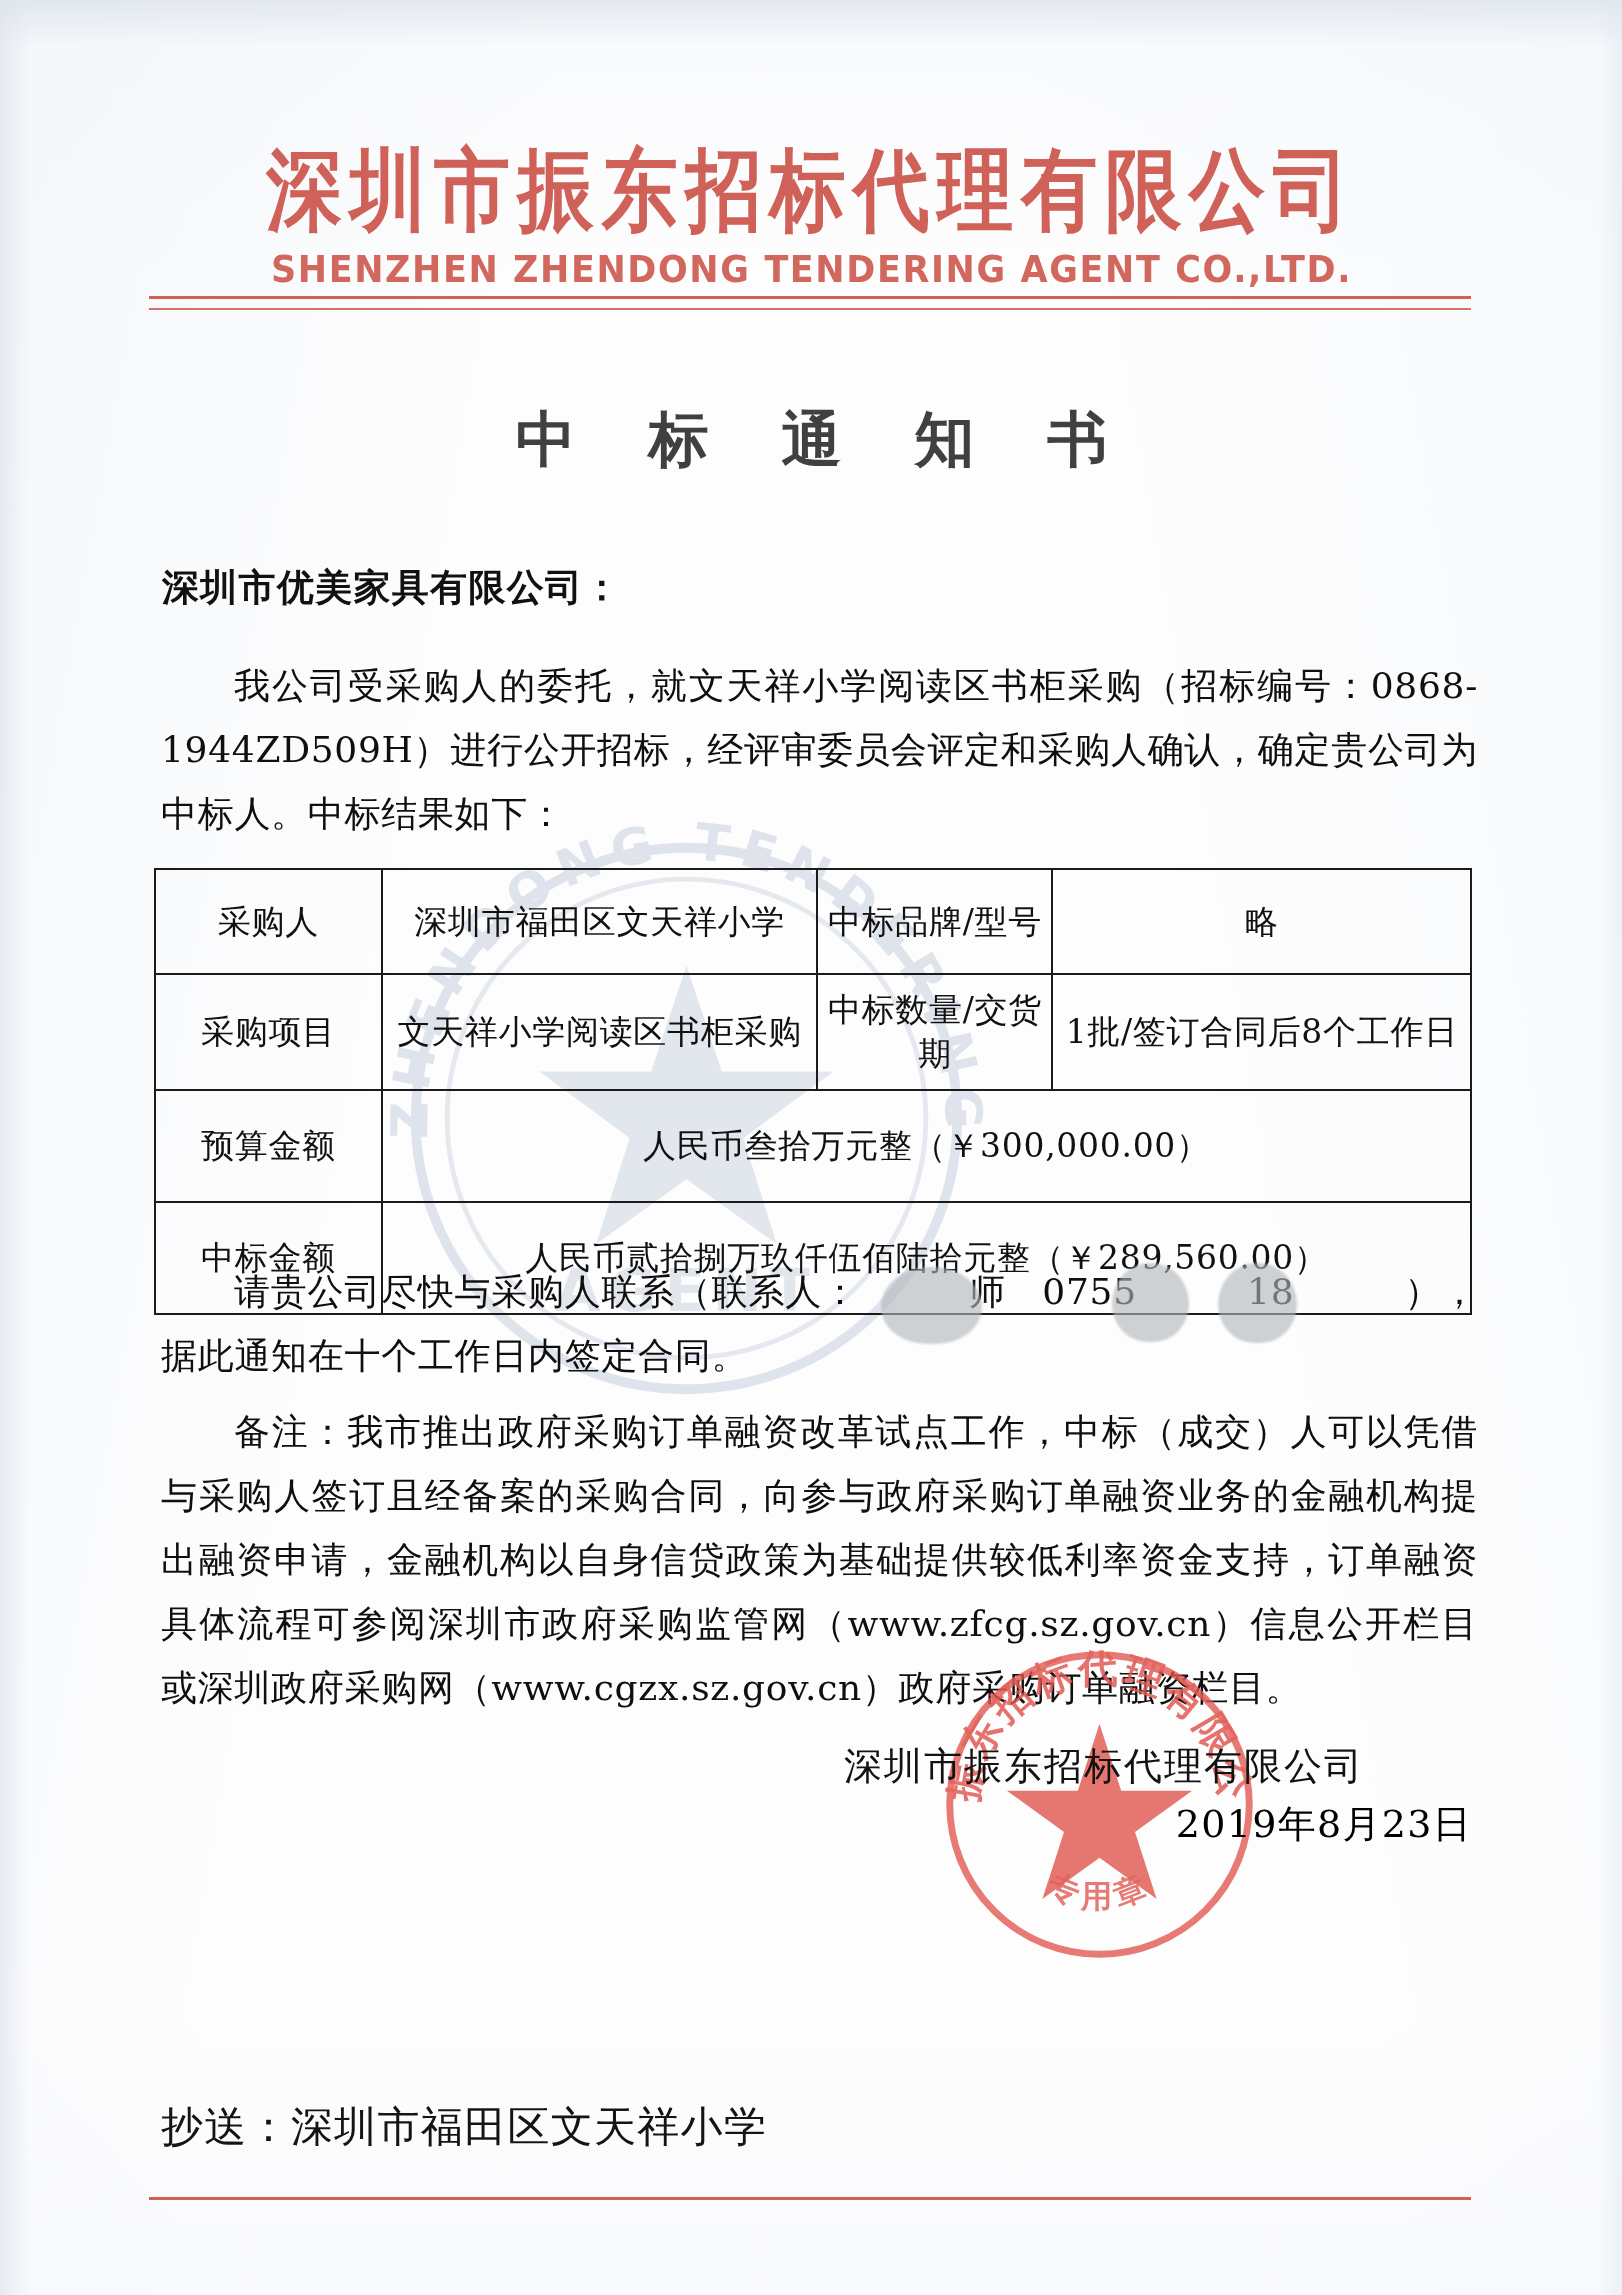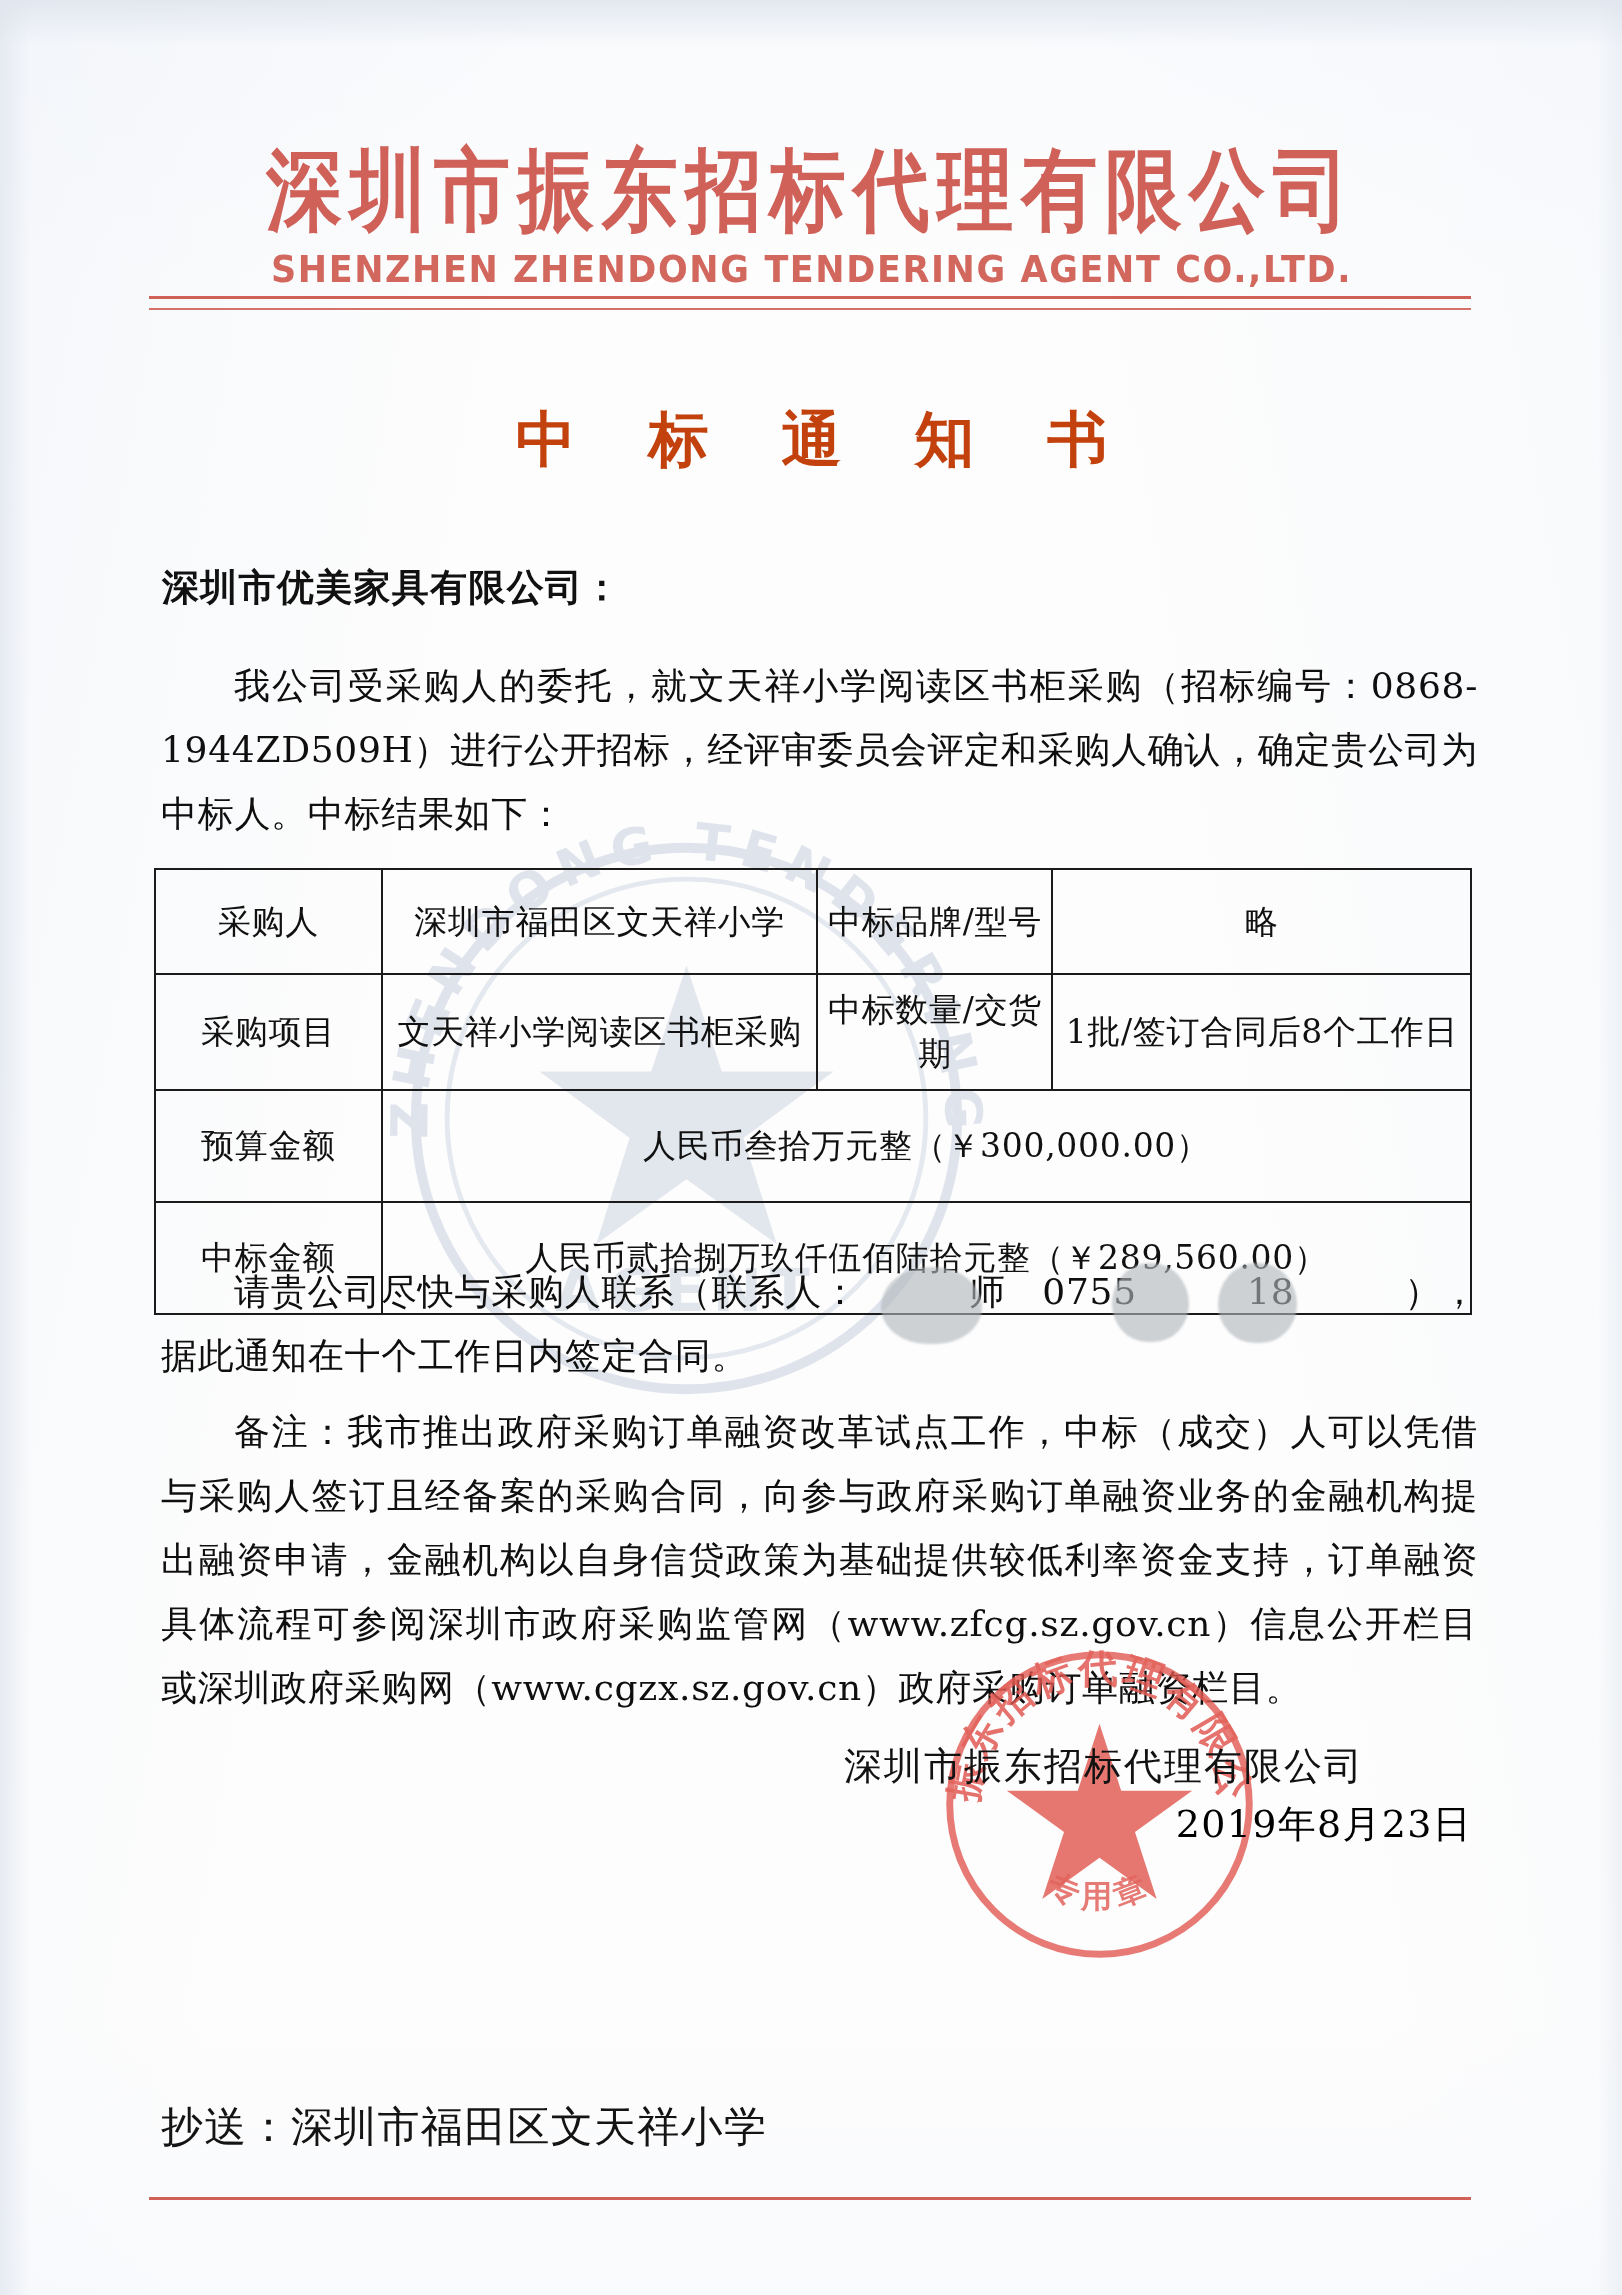--- a/index.html
+++ b/index.html
@@ -88,21 +88,21 @@
   .doc-title {
     position: absolute;
     left: 0; top: 400px;
     width: 1623px;
     text-align: center;
     font-family: "DejaVu Sans", "Liberation Sans", sans-serif;
     font-weight: bold;
     font-size: 60px;
     letter-spacing: 26px;
     text-indent: 26px;
-    color: #c2410c;
+    color: #404040;
     z-index: 5;
   }
 
   
   .recipient {
     position: absolute;
     left: 162px; top: 563px;
     font-size: 37px;
     font-weight: bold;
     letter-spacing: 1.3px;

